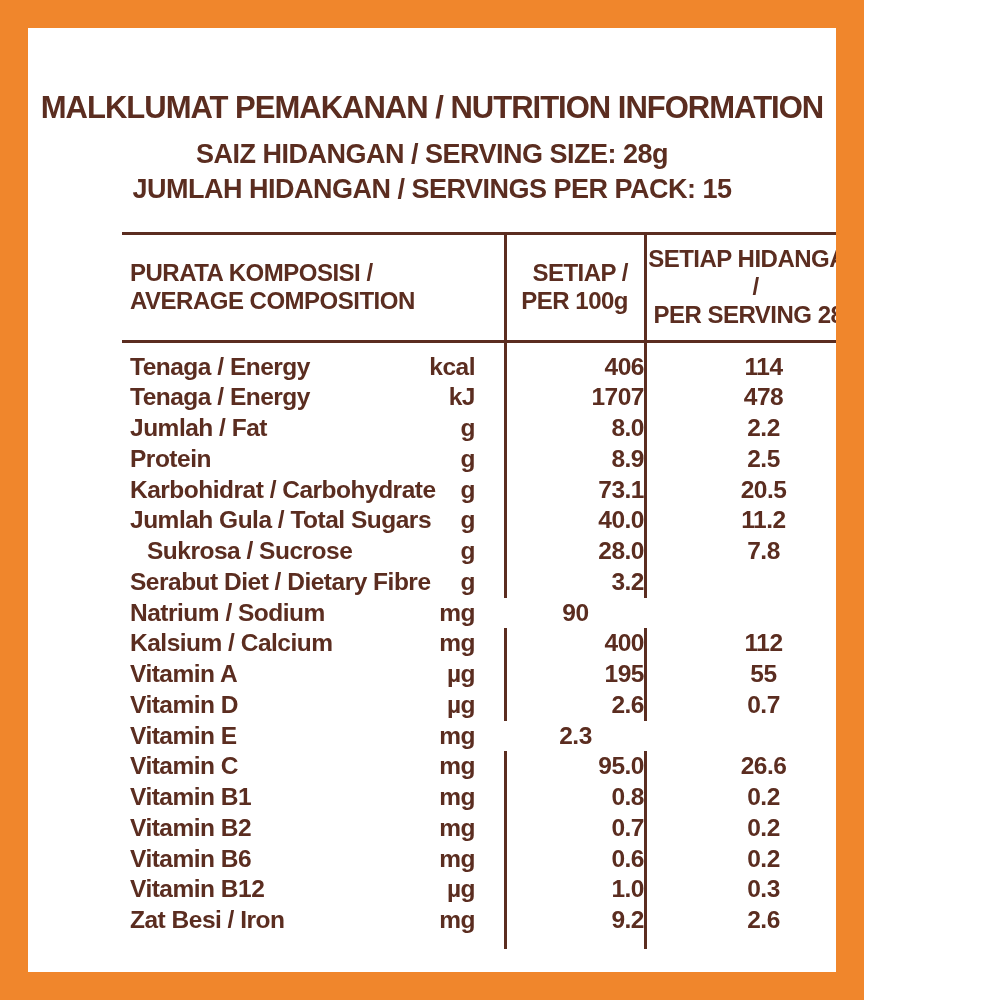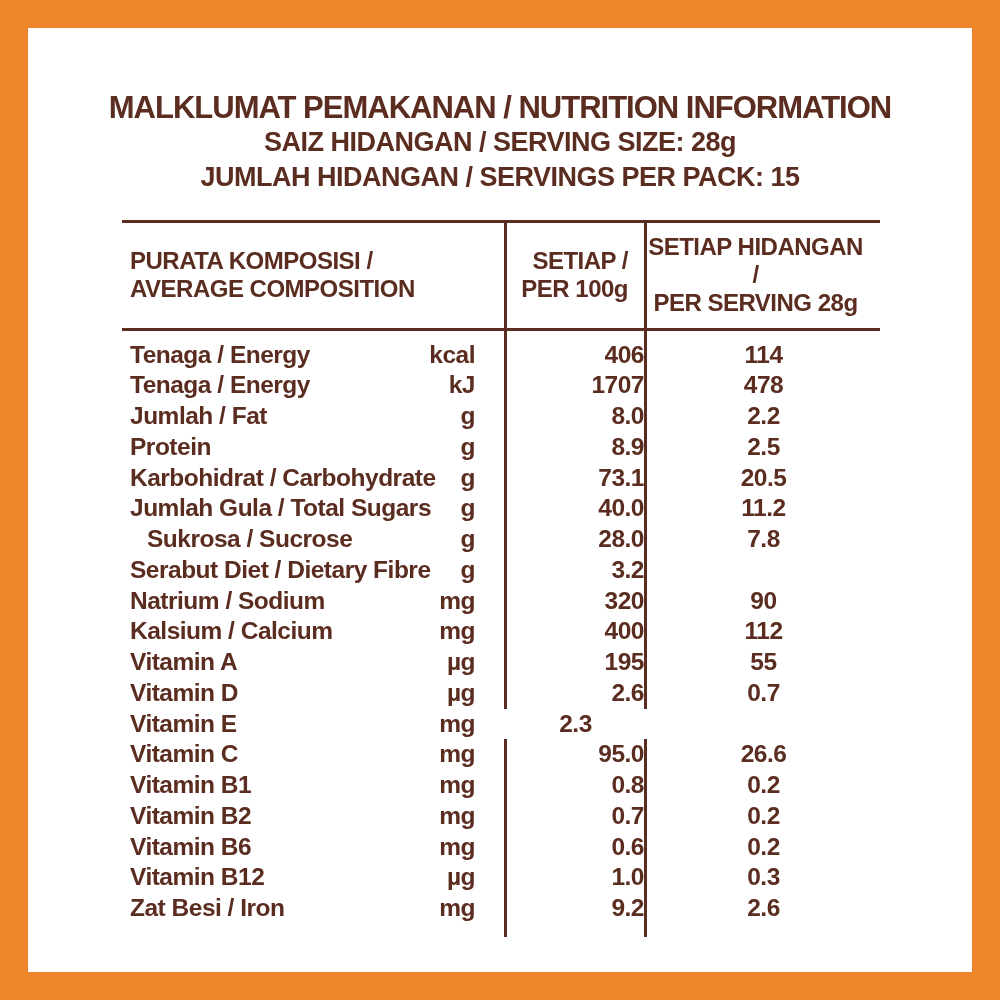--- a/index.html
+++ b/index.html
@@ -8,21 +8,21 @@
     width: 1000px;
     height: 1000px;
     background: #ffffff;
     font-family: "Liberation Sans", sans-serif;
     font-weight: 700;
     color: #5b2d20;
   }
 
   .panel {
     position: relative;
-    width: 1000px;
+    width: 864px;
     height: 1000px;
     background: #ffffff;
     border: 28px solid #f0862c;
     overflow: hidden;
   }
 
   .header-block {
     margin-top: 62px;
     text-align: center;
     letter-spacing: -0.5px;
@@ -31,21 +31,21 @@
   .main-title {
     font-size: 31px;
     letter-spacing: -1px;
     line-height: 1.15;
   }
 
   .sub-title {
     font-size: 27px;
     letter-spacing: -0.5px;
     line-height: 1.22;
-    margin-top: 0;
+    margin-top: 12px;
   }
   .sub-title-2 { margin-top: 2px; }
 
   .ntable {
     width: 758px;
     margin-left: 94px;
     margin-top: 26px;
   }
 
   .grid-row {
@@ -202,21 +202,20 @@
       <span class="nutrient-unit">g</span>
     </div>
     <div class="cell-mid">3.2</div>
   </div>
 
   <div class="grid-row trow">
     <div class="cell-left">
       <span class="nutrient-label">Natrium / Sodium</span>
       <span class="nutrient-unit">mg</span>
     </div>
-    <div class="cell-mid">320</div>
     <div class="cell-right">90</div>
   </div>
 
   <div class="grid-row trow">
     <div class="cell-left">
       <span class="nutrient-label">Kalsium / Calcium</span>
       <span class="nutrient-unit">mg</span>
     </div>
     <div class="cell-mid">400</div>
     <div class="cell-right">112</div>

